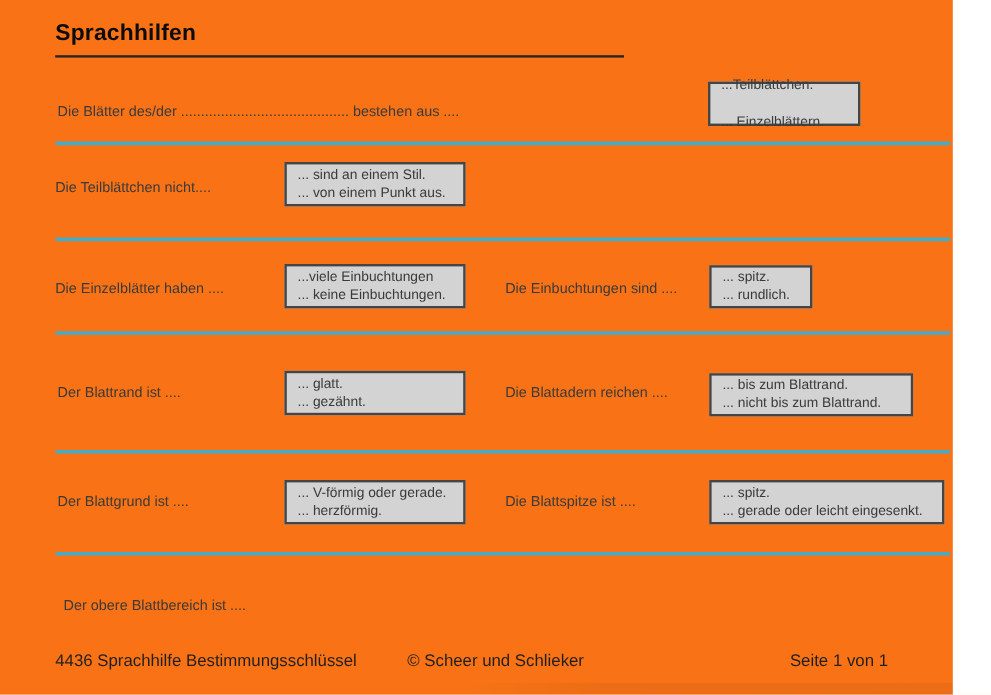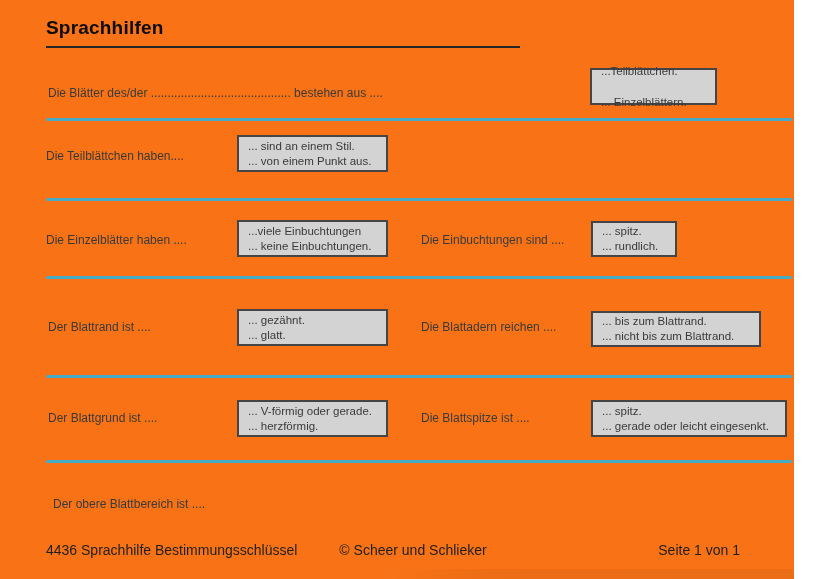--- a/index.html
+++ b/index.html
@@ -98,21 +98,21 @@
   <div class="title-underline"></div>
 
   <div class="label" style="left:48px; top:86px;">Die Blätter des/der .......................................... bestehen aus ....</div>
   <div class="box" style="left:590px; top:68px; width:127px; height:37px;gap:16px;">
     <div class="opt">...Teilblättchen.</div>
     <div class="opt">... Einzelblättern.</div>
   </div>
 
   <div class="sep" style="top:118px;"></div>
 
-  <div class="label clipped" style="left:46px; top:149px;">Die Teilblättchen haben....</div>
+  <div class="label clipped" style="left:46px; top:149px;">Die Teilblättchen nicht....</div>
   <div class="box" style="left:237px; top:135px; width:151px; height:37px;">
     <div class="opt">... sind an einem Stil.</div>
     <div class="opt">... von einem Punkt aus.</div>
   </div>
 
   <div class="sep" style="top:198px;"></div>
 
   <div class="label" style="left:46px; top:233px;">Die Einzelblätter haben ....</div>
   <div class="box" style="left:237px; top:220px; width:151px; height:37px;">
     <div class="opt">...viele Einbuchtungen</div>
@@ -121,22 +121,22 @@
   <div class="label" style="left:421px; top:233px;">Die Einbuchtungen sind ....</div>
   <div class="box" style="left:591px; top:221px; width:86px; height:36px;">
     <div class="opt">... spitz.</div>
     <div class="opt">... rundlich.</div>
   </div>
 
   <div class="sep" style="top:276px;"></div>
 
   <div class="label" style="left:48px; top:320px;">Der Blattrand ist ....</div>
   <div class="box" style="left:237px; top:309px; width:151px; height:37px;">
+    <div class="opt">... glatt.</div>
     <div class="opt">... gezähnt.</div>
-    <div class="opt">... glatt.</div>
   </div>
   <div class="label" style="left:421px; top:320px;">Die Blattadern reichen ....</div>
   <div class="box" style="left:591px; top:311px; width:170px; height:36px;">
     <div class="opt">... bis zum Blattrand.</div>
     <div class="opt">... nicht bis zum Blattrand.</div>
   </div>
 
   <div class="sep" style="top:375px;"></div>
 
   <div class="label" style="left:48px; top:411px;text-align:center;">Der Blattgrund ist ....</div>

